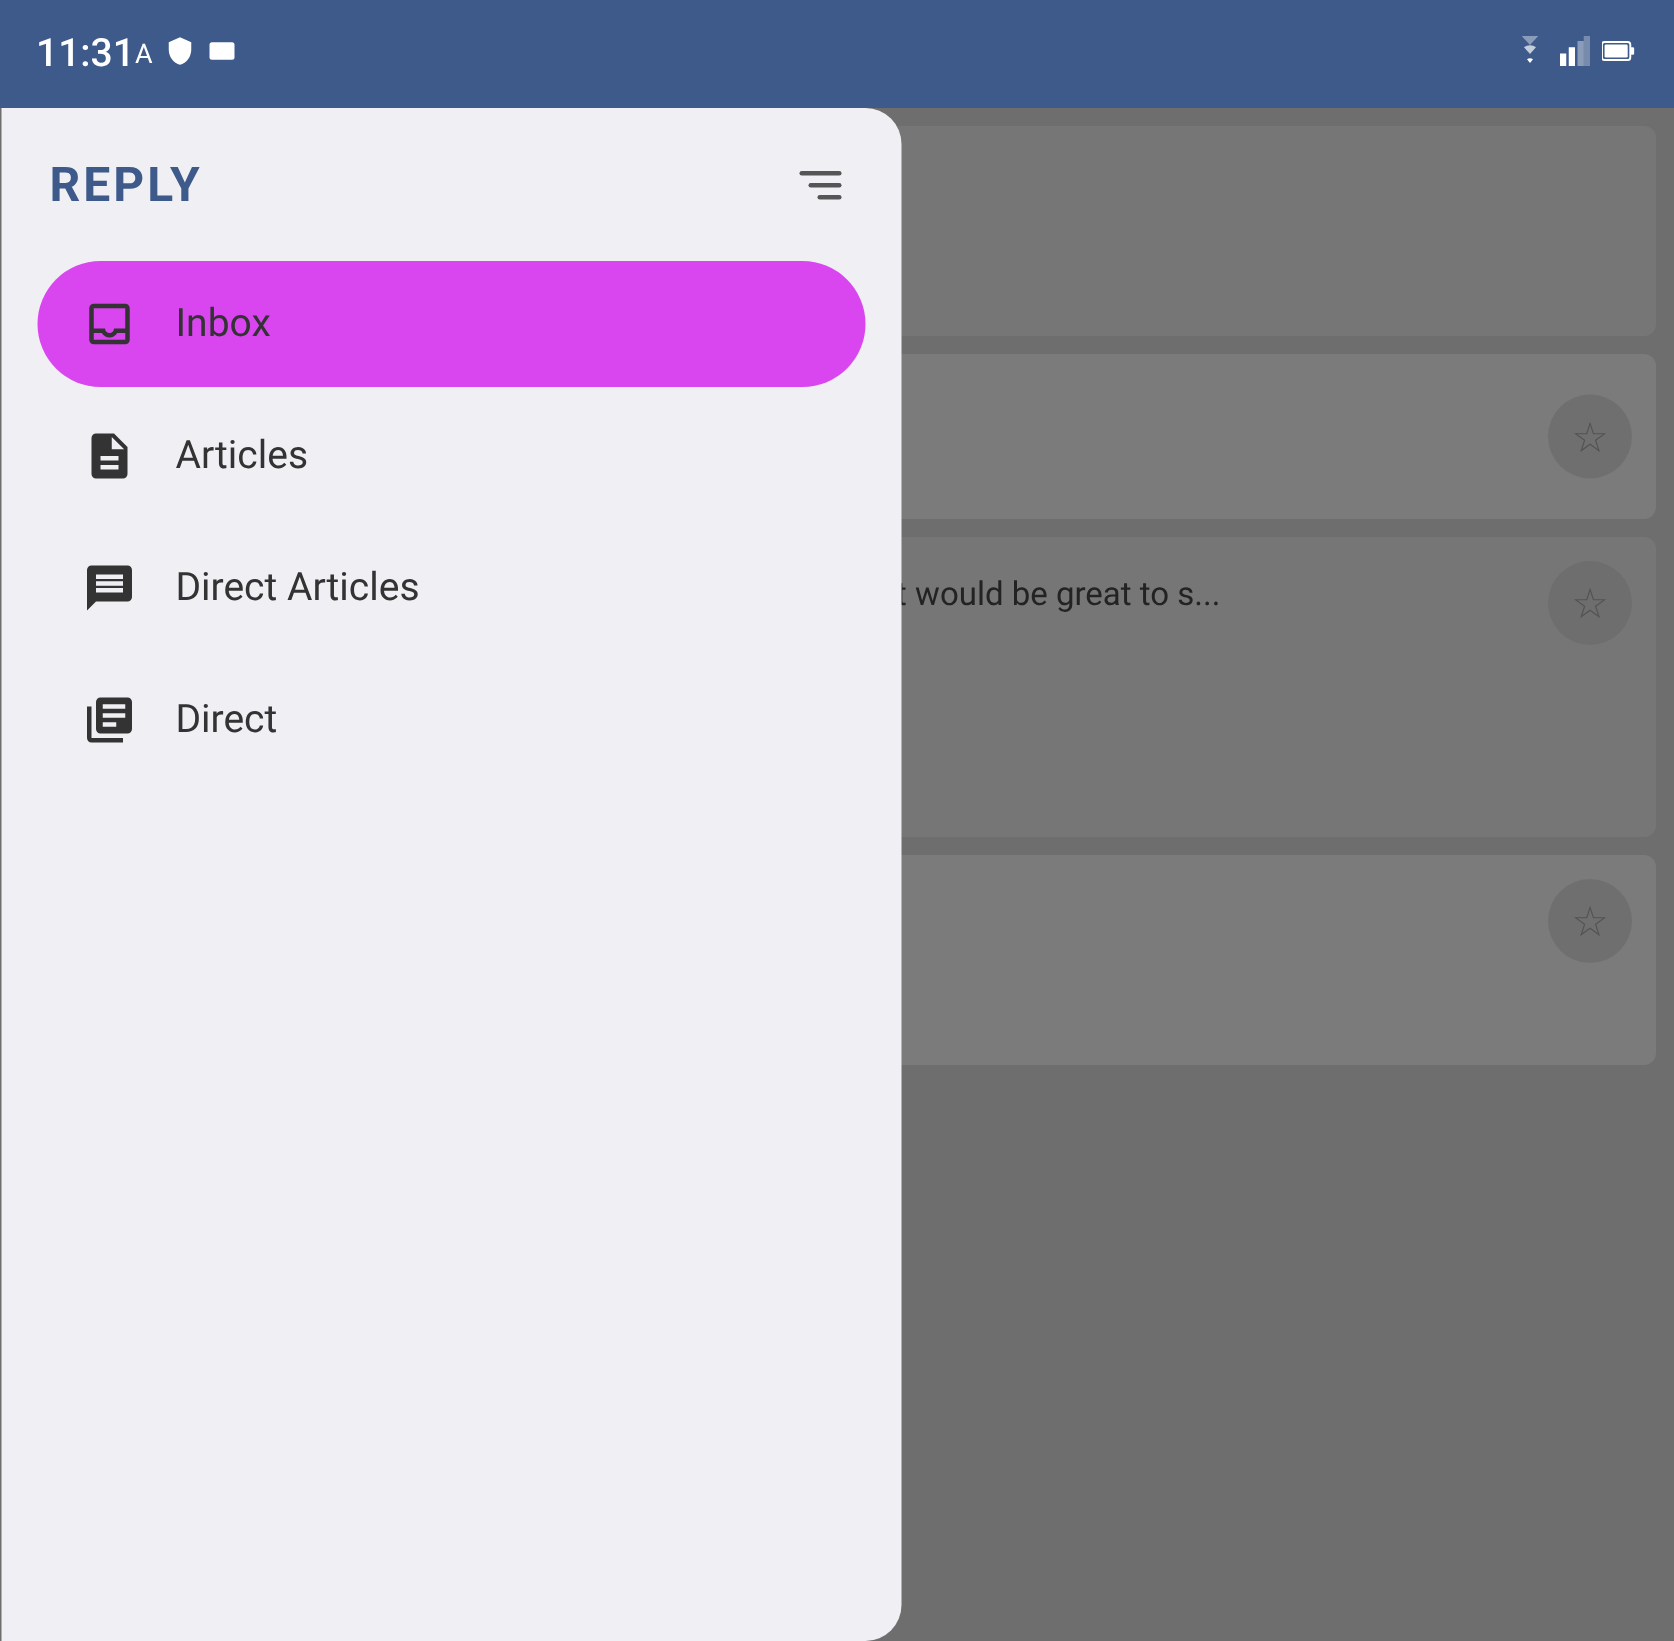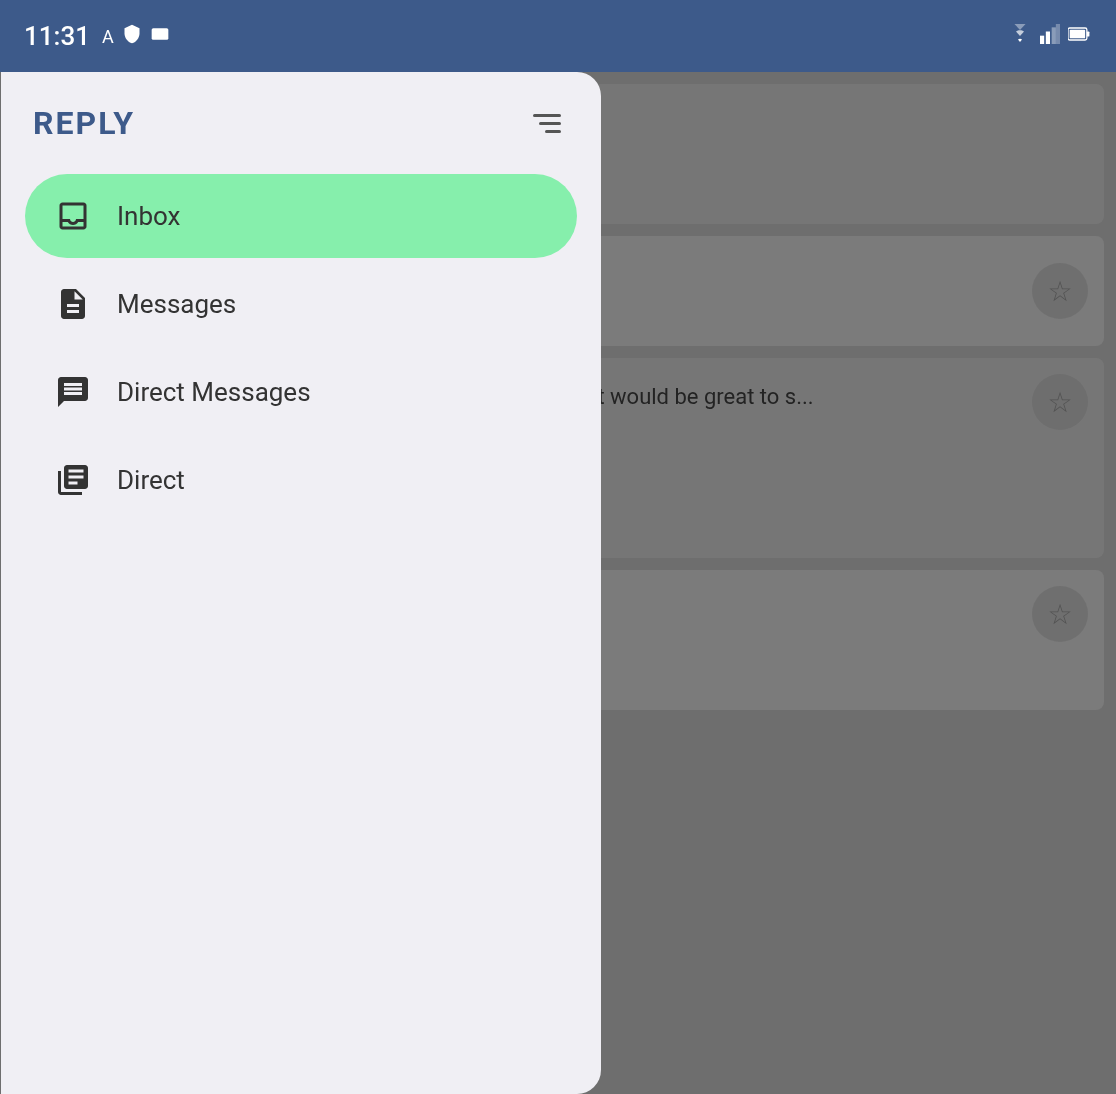--- a/index.html
+++ b/index.html
@@ -22,21 +22,20 @@
       align-items: center;
       justify-content: space-between;
       padding: 0 24px;
       position: relative;
       z-index: 100;
     }
 
     .status-left {
       display: flex;
       align-items: center;
-      gap: 12px;
       text-align: center;
     }
 
     .status-time {
       color: white;
       font-size: 26px;
       font-weight: 500;
     }
 
     .status-icons {
@@ -221,21 +220,21 @@
       display: flex;
       align-items: center;
       gap: 24px;
       padding: 22px 28px;
       border-radius: 50px;
       cursor: pointer;
       transition: background 0.2s;
     }
 
     .nav-item.active {
-      background: #86efac;
+      background: #d946ef;
     }
 
     .nav-icon {
       width: 40px;
       height: 40px;
       flex-shrink: 0;
       display: flex;
       align-items: center;
       justify-content: center;
     }
@@ -377,30 +376,30 @@
         </div>
         <span class="nav-label">Inbox</span>
       </div>
 
       <div class="nav-item">
         <div class="nav-icon icon-articles">
           <svg viewBox="0 0 24 24" fill="#444">
             <path d="M14 2H6c-1.1 0-2 .9-2 2v16c0 1.1.9 2 2 2h12c1.1 0 2-.9 2-2V8l-6-6zm2 16H8v-2h8v2zm0-4H8v-2h8v2zm-3-5V3.5L18.5 9H13z"></path>
           </svg>
         </div>
-        <span class="nav-label">Messages</span>
+        <span class="nav-label">Articles</span>
       </div>
 
       <div class="nav-item">
         <div class="nav-icon icon-messages">
           <svg viewBox="0 0 24 24" fill="#444">
             <path d="M20 2H4c-1.1 0-2 .9-2 2v18l4-4h14c1.1 0 2-.9 2-2V4c0-1.1-.9-2-2-2zm-2 12H6v-2h12v2zm0-3H6V9h12v2zm0-3H6V6h12v2z"></path>
           </svg>
         </div>
-        <span class="nav-label">Direct Messages</span>
+        <span class="nav-label">Direct Articles</span>
       </div>
 
       <div class="nav-item">
         <div class="nav-icon icon-groups">
           <svg viewBox="0 0 24 24" fill="#444">
             <path d="M4 6H2v14c0 1.1.9 2 2 2h14v-2H4V6zm16-4H8c-1.1 0-2 .9-2 2v12c0 1.1.9 2 2 2h12c1.1 0 2-.9 2-2V4c0-1.1-.9-2-2-2zm-1 9H9V9h10v2zm-4 4H9v-2h6v2zm4-8H9V5h10v2z"></path>
           </svg>
         </div>
         <span class="nav-label">Direct</span>
       </div>

